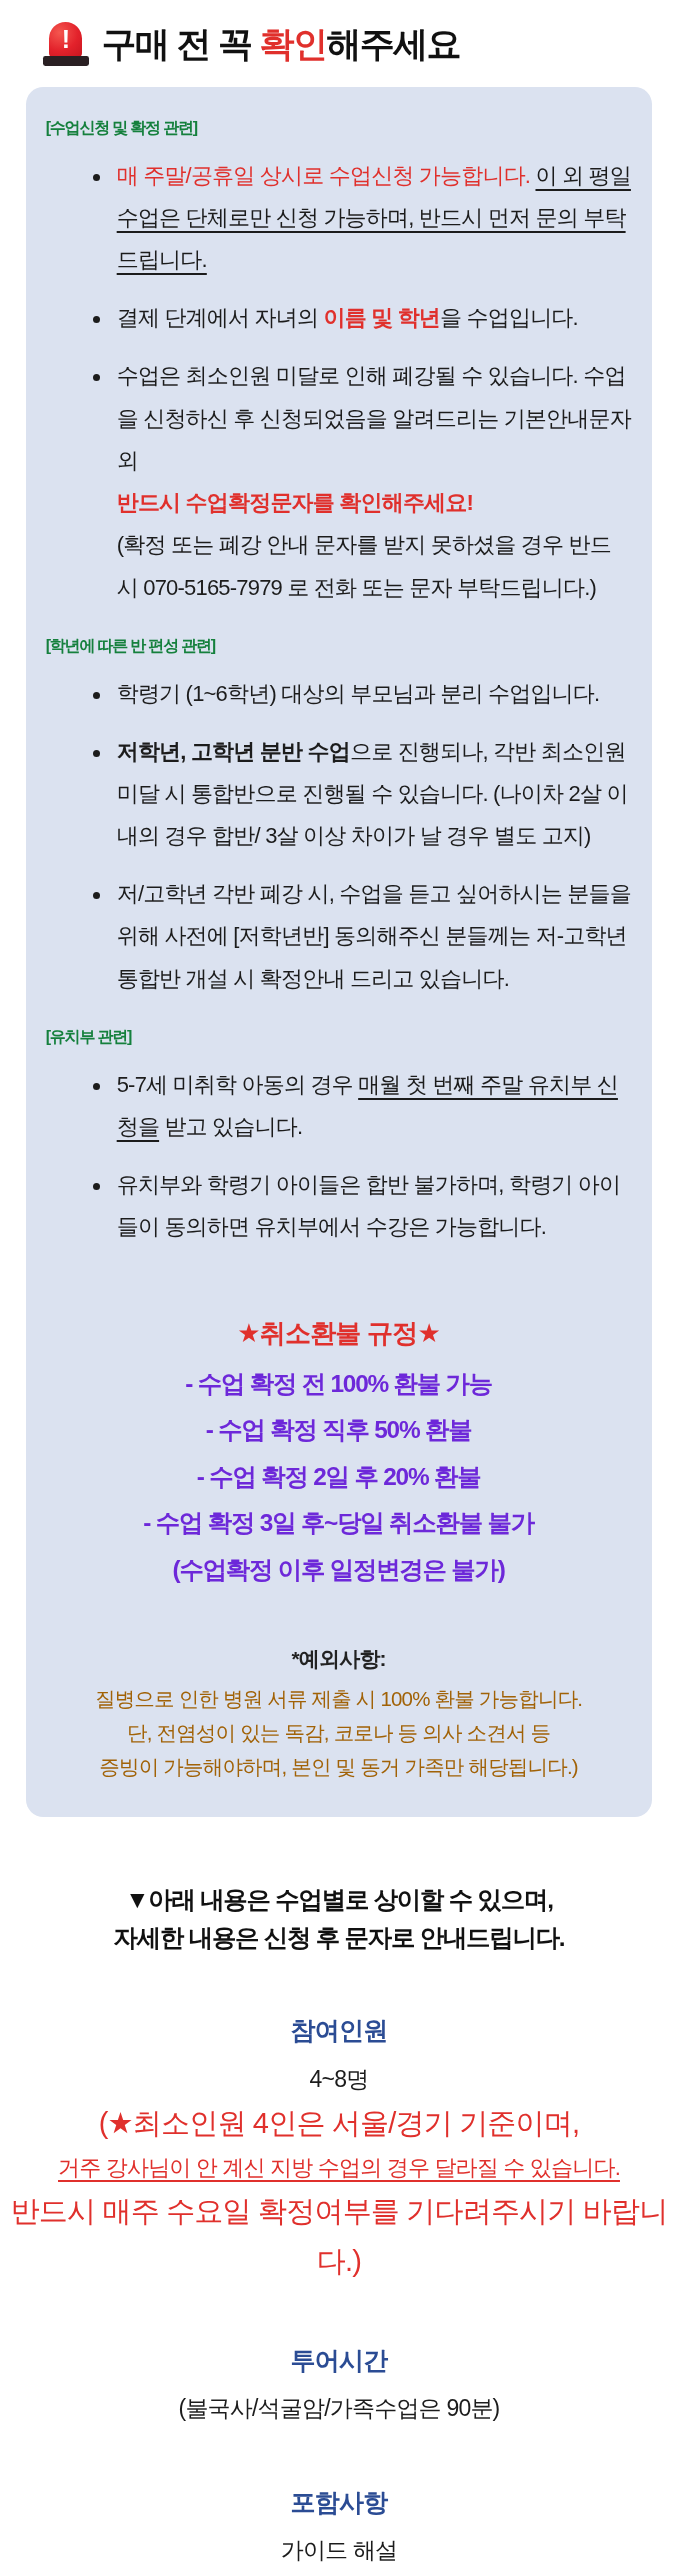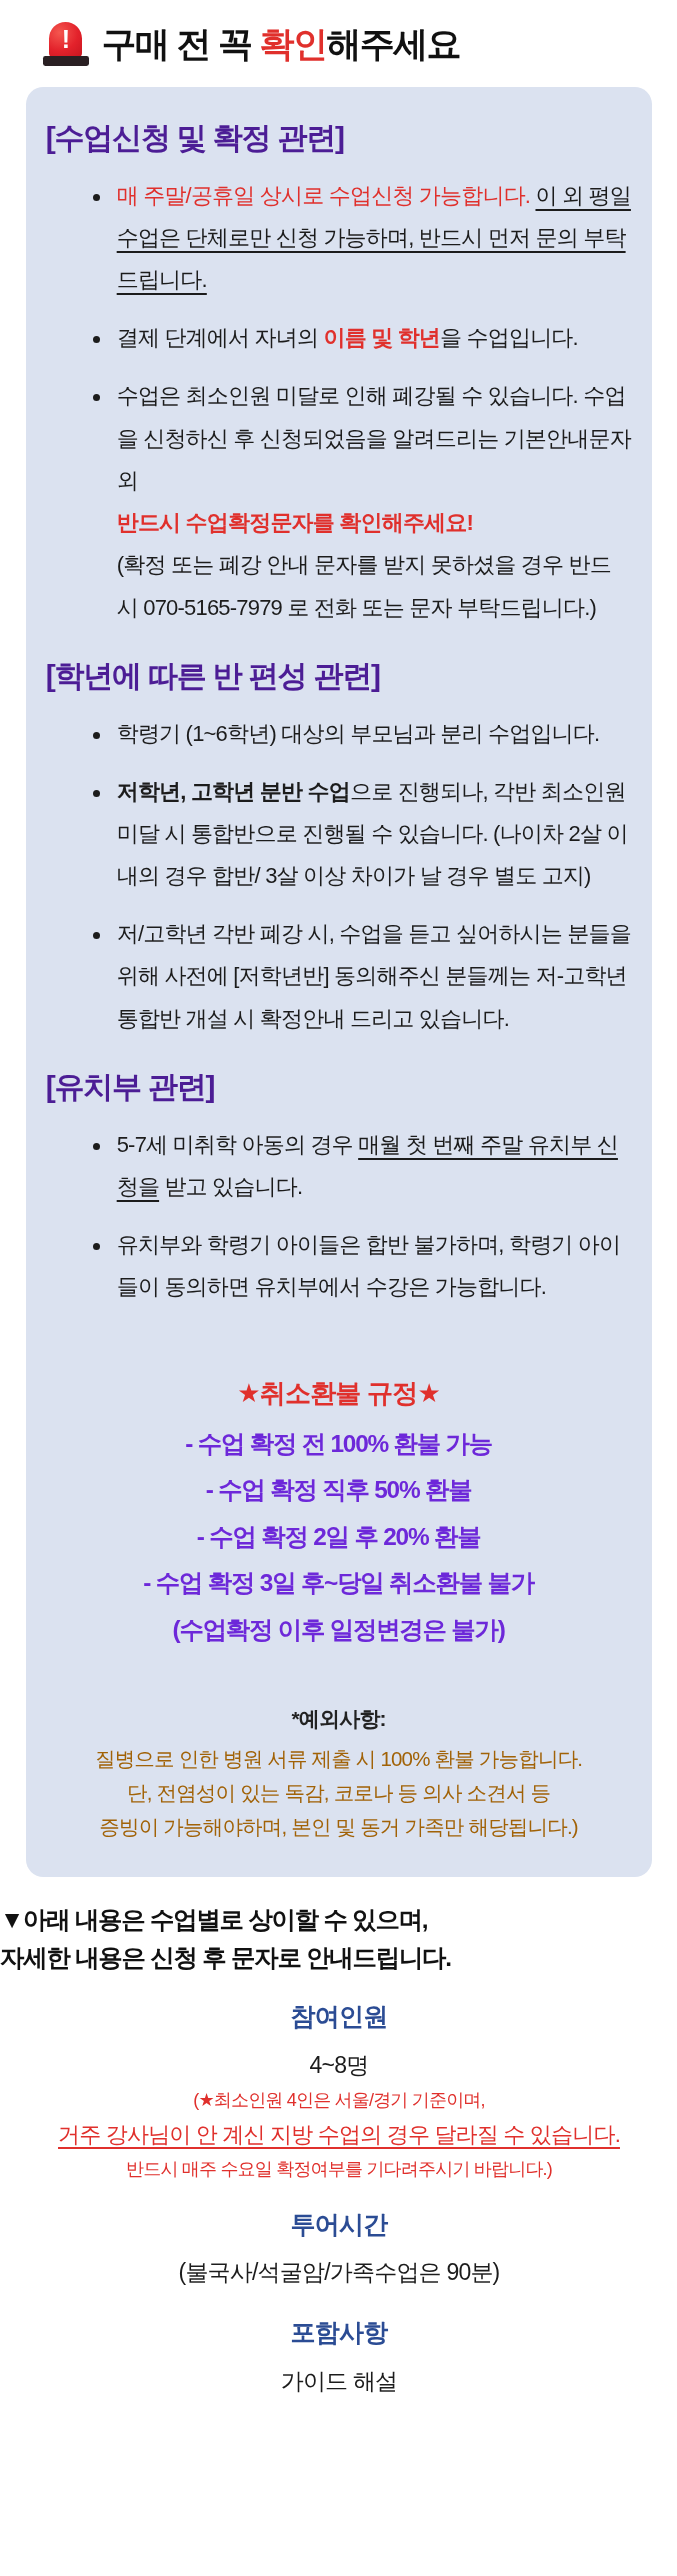--- a/index.html
+++ b/index.html
@@ -32,21 +32,21 @@
 
   
   .notice-box{
     margin:19px 26px 0 26px;
     background:var(--box-bg,#dbe2f0);
     border-radius:17.3px;
     padding:12.6px 20.5px 36px 19.7px;
   }
   .notice-section{margin-top:19px;}
   .section-heading{
-    margin:0 0 4.7px 0;font-size:30px;font-weight:bold;letter-spacing:-1.2px;color:#4c1d95;
+    margin:0 0 4.7px 0;font-size:16px;font-weight:bold;letter-spacing:-1.2px;color:#15803d;
   }
   .bullet-list{list-style:none;margin:7.9px 0 27px 0;padding:0 0 0 44px;}
   .bullet-item{
     position:relative;padding-left:27px;margin-top:15.8px;
     font-size:22px;line-height:1.92;letter-spacing:-0.8px;
     word-break:break-all;color:#1c1c1c;
   }
   .bullet-item::before{
     content:"";position:absolute;left:3.2px;top:19px;width:7px;height:7px;
     border-radius:50%;background:#1c1c1c;
@@ -64,30 +64,30 @@
     margin:17px;color:var(--red);font-size:26px;font-weight:bold;letter-spacing:-0.8px;
   }
   .refund-line{
     margin-top:17.3px;font-size:24.4px;font-weight:600;letter-spacing:-1.2px;line-height:1.2;color:#6d28d9;
   }
   .exception{margin-top:61px;text-align:center;}
   .exception-heading{margin:12px;font-size:21px;letter-spacing:-0.8px;color:#222;}
   .exception-line{margin-top:6px;font-size:20.5px;letter-spacing:-0.8px;color:#a16207;}
 
   
-  .footer-notes{margin-top:24px;text-align:left;}
+  .footer-notes{margin-top:64px;text-align:center;}
   .footer-note{
     font-size:24.4px;font-weight:bold;letter-spacing:-1.2px;line-height:1.55;color:#111;
   }
-  .info-group{margin-top:23px;text-align:center;}
+  .info-group{margin-top:57px;text-align:center;}
   .info-heading{
     margin:0 0 12.6px 0;color:var(--navy);font-size:25px;font-weight:bold;letter-spacing:-0.8px;
   }
   .info-line{font-size:23px;letter-spacing:-0.8px;line-height:1.72;color:#1c1c1c;}
-  .info-line.red{color:var(--red);font-size:18px;}
+  .info-line.red{color:var(--red);font-size:29px;}
   .info-line.red-underline{
     color:var(--red);font-size:22px;
     text-decoration:underline;text-underline-offset:4.7px;
   }
 </style>
 </head>
 <body>
 
 <div class="page">
 

